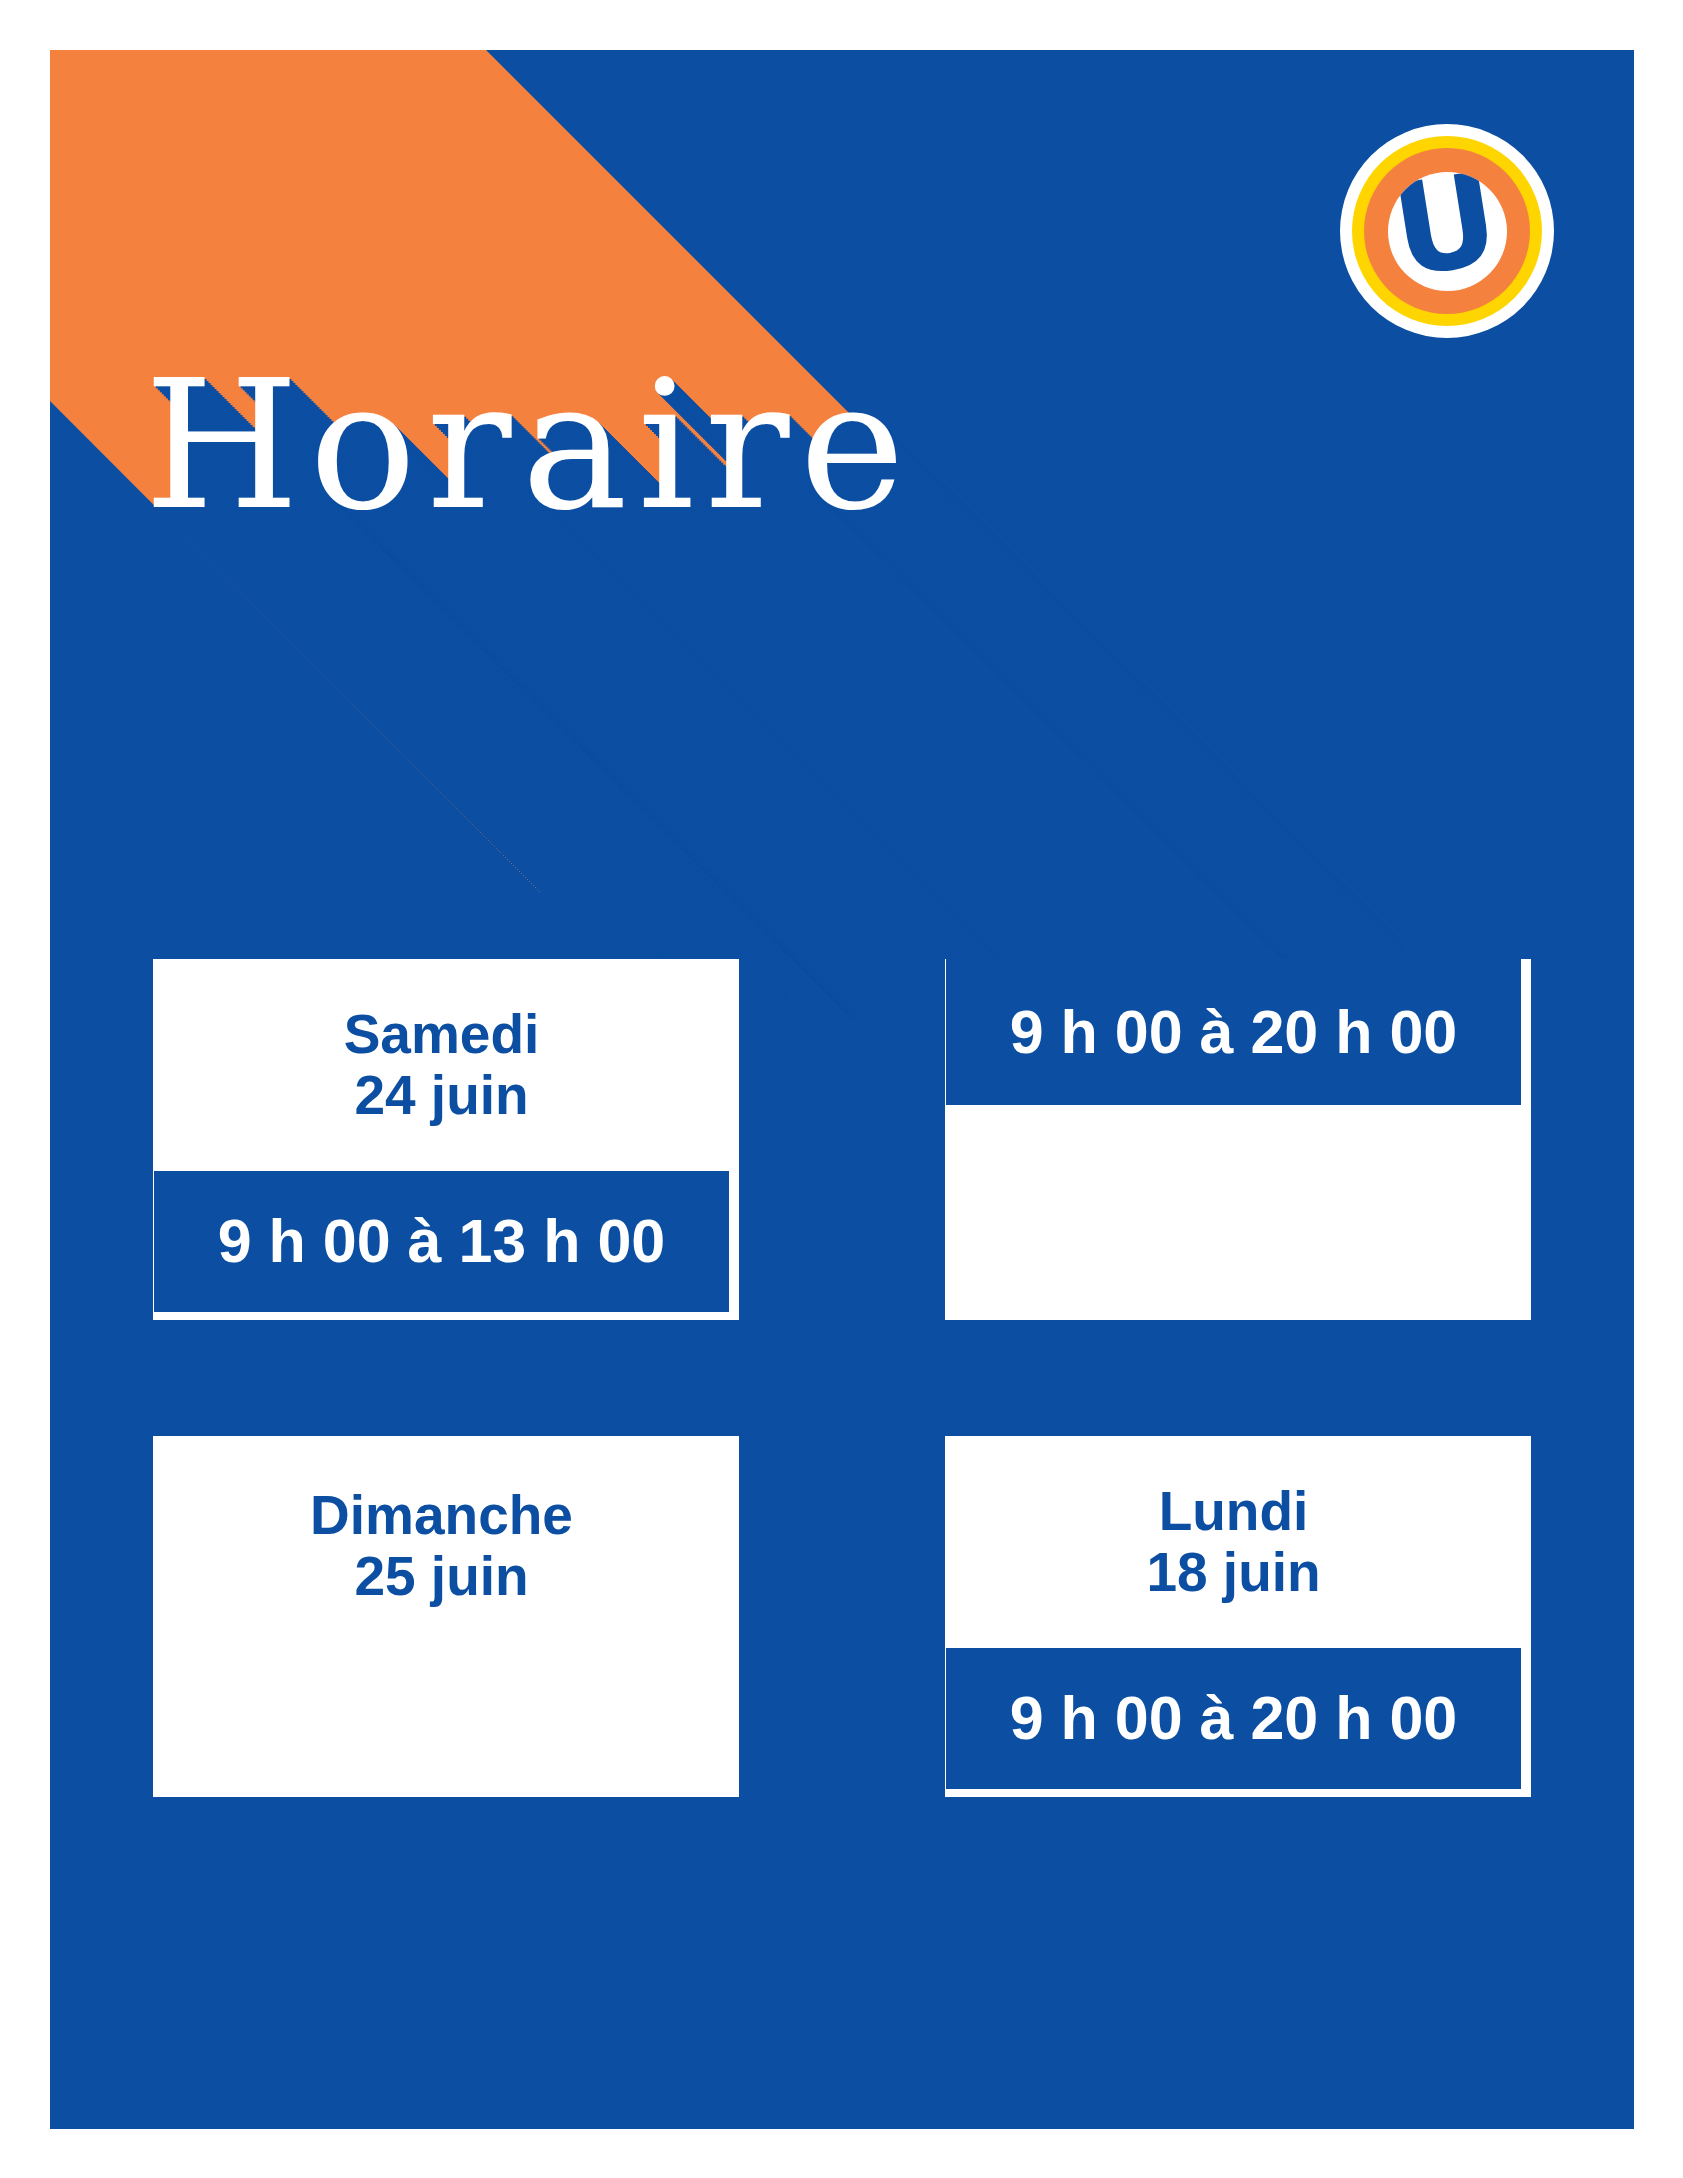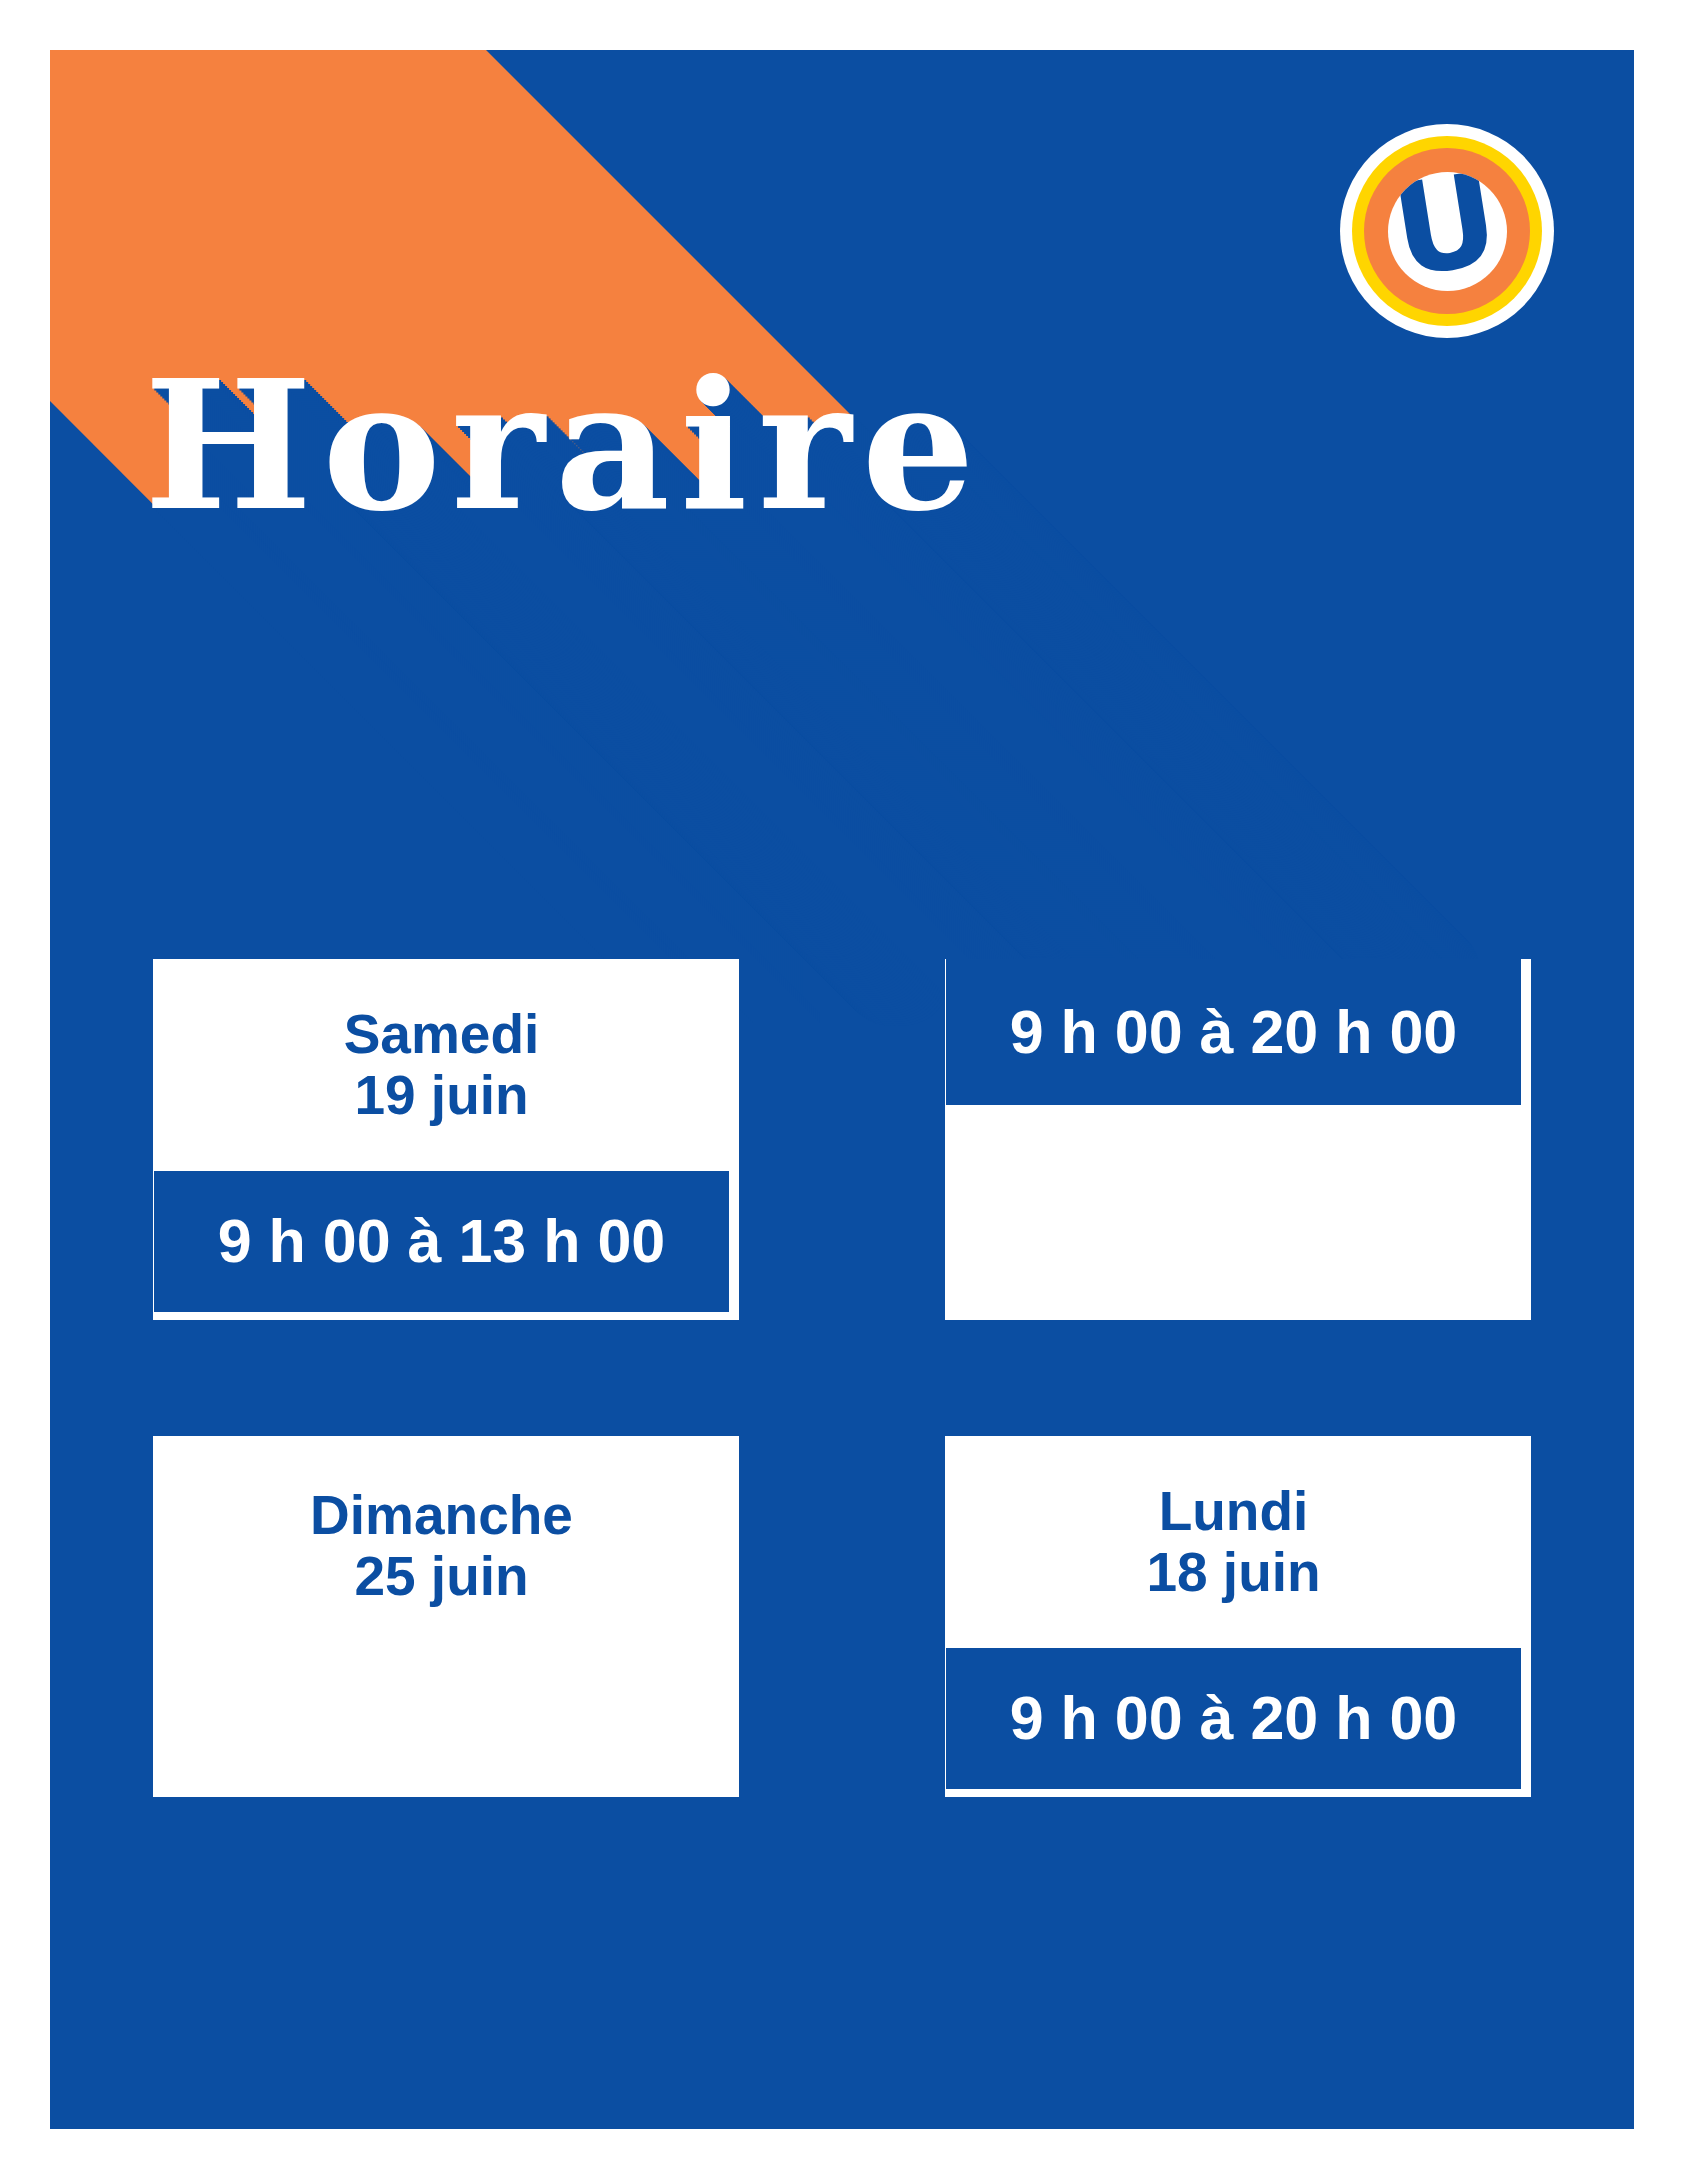--- a/index.html
+++ b/index.html
@@ -15,21 +15,21 @@
     position:absolute; left:50px; top:50px; width:1584px; height:2079px;
     background:var(--blue); overflow:hidden;
   }
   
   .orange-band{
     position:absolute; inset:0; background:var(--orange); z-index:1;
     clip-path:polygon(0px 0px, 436px 0px, 1278px 842px, 490px 842px, 0px 351px);
   }
   .headline{
     position:absolute; left:94px; top:307px; z-index:2;
-    font-family:"DejaVu Serif", serif; font-weight:bold;
+    font-family:"DejaVu Serif", serif; font-weight:normal;
     font-size:178px; line-height:178px; letter-spacing:10px;
     color:var(--white); white-space:nowrap;
   }
   .subtitle{
     position:absolute; left:107px; top:492px; z-index:3;
     font-size:89px; line-height:91px; font-weight:bold; letter-spacing:-2px;
     color:var(--white); white-space:nowrap;
   }
   
   .logo{
@@ -99,21 +99,21 @@
           </div>
         </div>
       </div>
     </div>
 
     <div class="cards">
 
       <div class="card">
         <div class="card-day-area">
           <div>Samedi</div>
-          <div>19 juin</div>
+          <div>24 juin</div>
         </div>
         <div class="hours-badge">
           <span class="hours-label">9 h 00 à 13 h 00</span>
         </div>
       </div>
 
       <div class="card">
         <div class="hours-badge">
           <span class="hours-label">9 h 00 à 20 h 00</span>
         </div>

